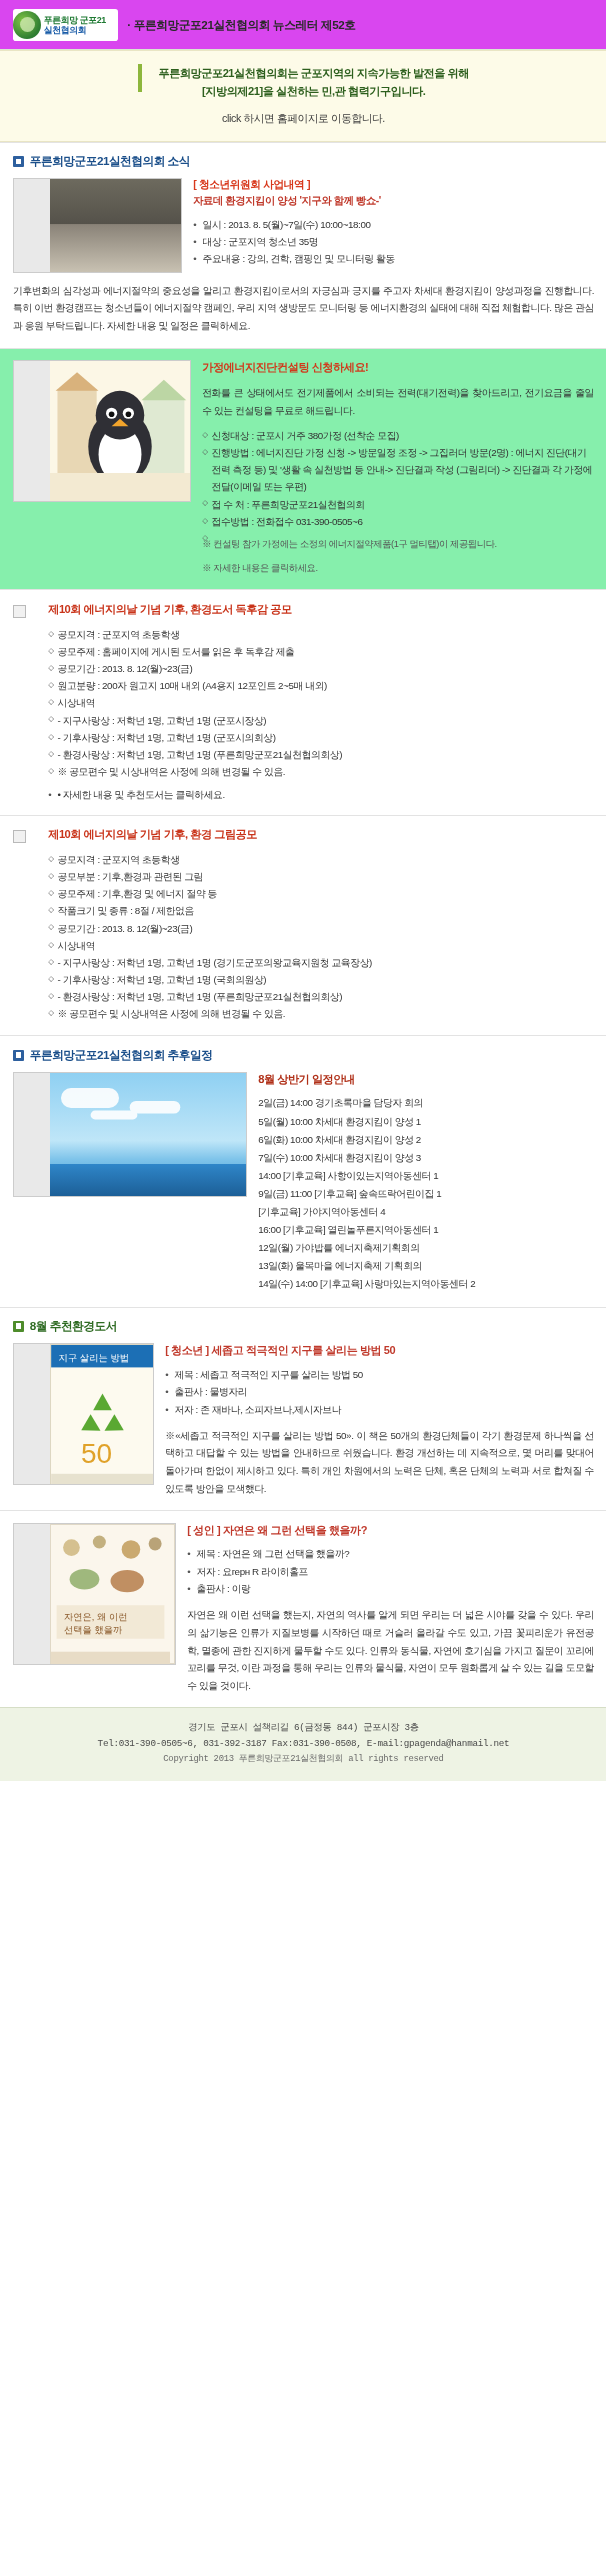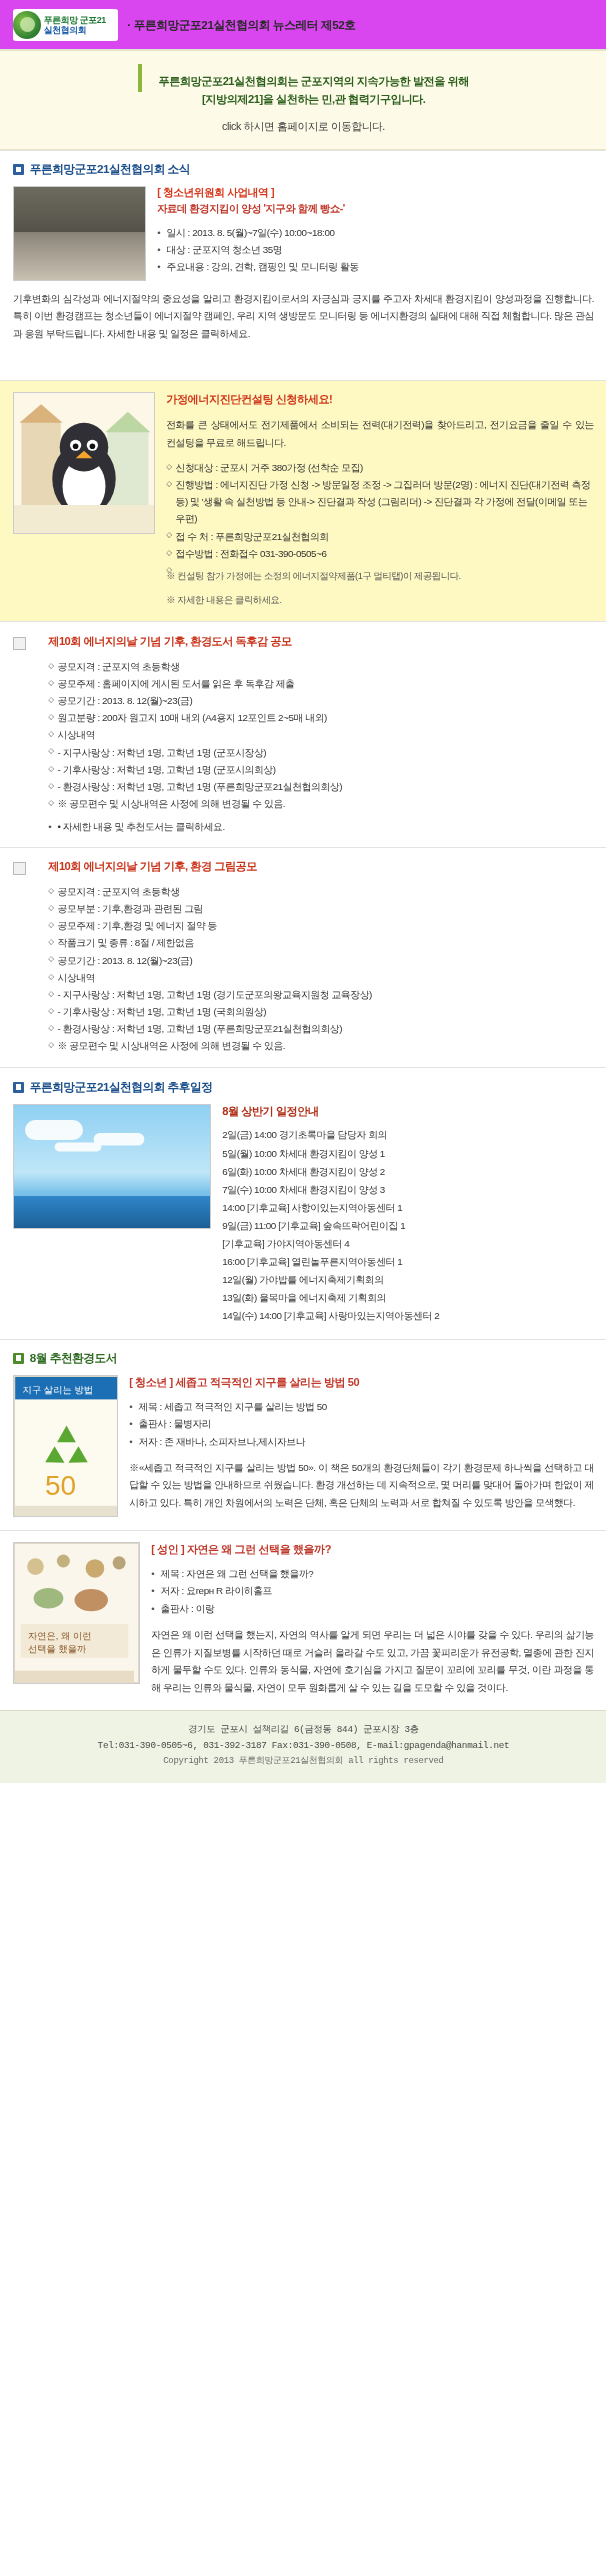--- a/index.html
+++ b/index.html
@@ -84,35 +84,34 @@
     margin-right: 7.5px;
   }
   .intro-row { display: flex; align-items: flex-start; justify-content: center; gap: 9.3px; }
   .intro-text {
     font-size: 11.2px;
     font-weight: bold;
     color: #2d5f1d;
     line-height: 1.65;
     letter-spacing: -0.5px;
     text-align: center;
-    margin-top: 8px;
   }
   .intro-sub {
     margin-top: 11.2px;
     font-size: 10.7px;
     color: #3b3b3b;
     letter-spacing: -0.4px;
   }
 
   
   .section {
     border-top: 0.9px solid #e3e3e3;
     padding: 11.2px 13px 13px 13px;
   }
-  .section.alt { background: #fef9c3; margin-top: 24px; }
+  .section.alt { background: #86efac; }
   .sec-head {
     display: flex;
     align-items: center;
     gap: 5.6px;
     margin-bottom: 9.3px;
   }
   .sec-icon {
     width: 11.2px; height: 11.2px;
     background: #2d5f9e;
     position: relative;
@@ -137,20 +136,21 @@
 
   .two-col { display: flex; gap: 11.2px; align-items: flex-start; }
   .col-img { flex: 0 0 auto; }
   .col-body { flex: 1 1 auto; min-width: 0; }
 
   .thumb {
     border: 0.9px solid #ccc;
     background: #e9e9e9;
     overflow: hidden;
     position: relative;
+    padding-left: 36px;
   }
 
   .title-red {
     color: #d8381c;
     font-weight: bold;
     font-size: 10.7px;
     letter-spacing: -0.4px;
     margin-bottom: 1.9px;
   }
   .title-sub {

